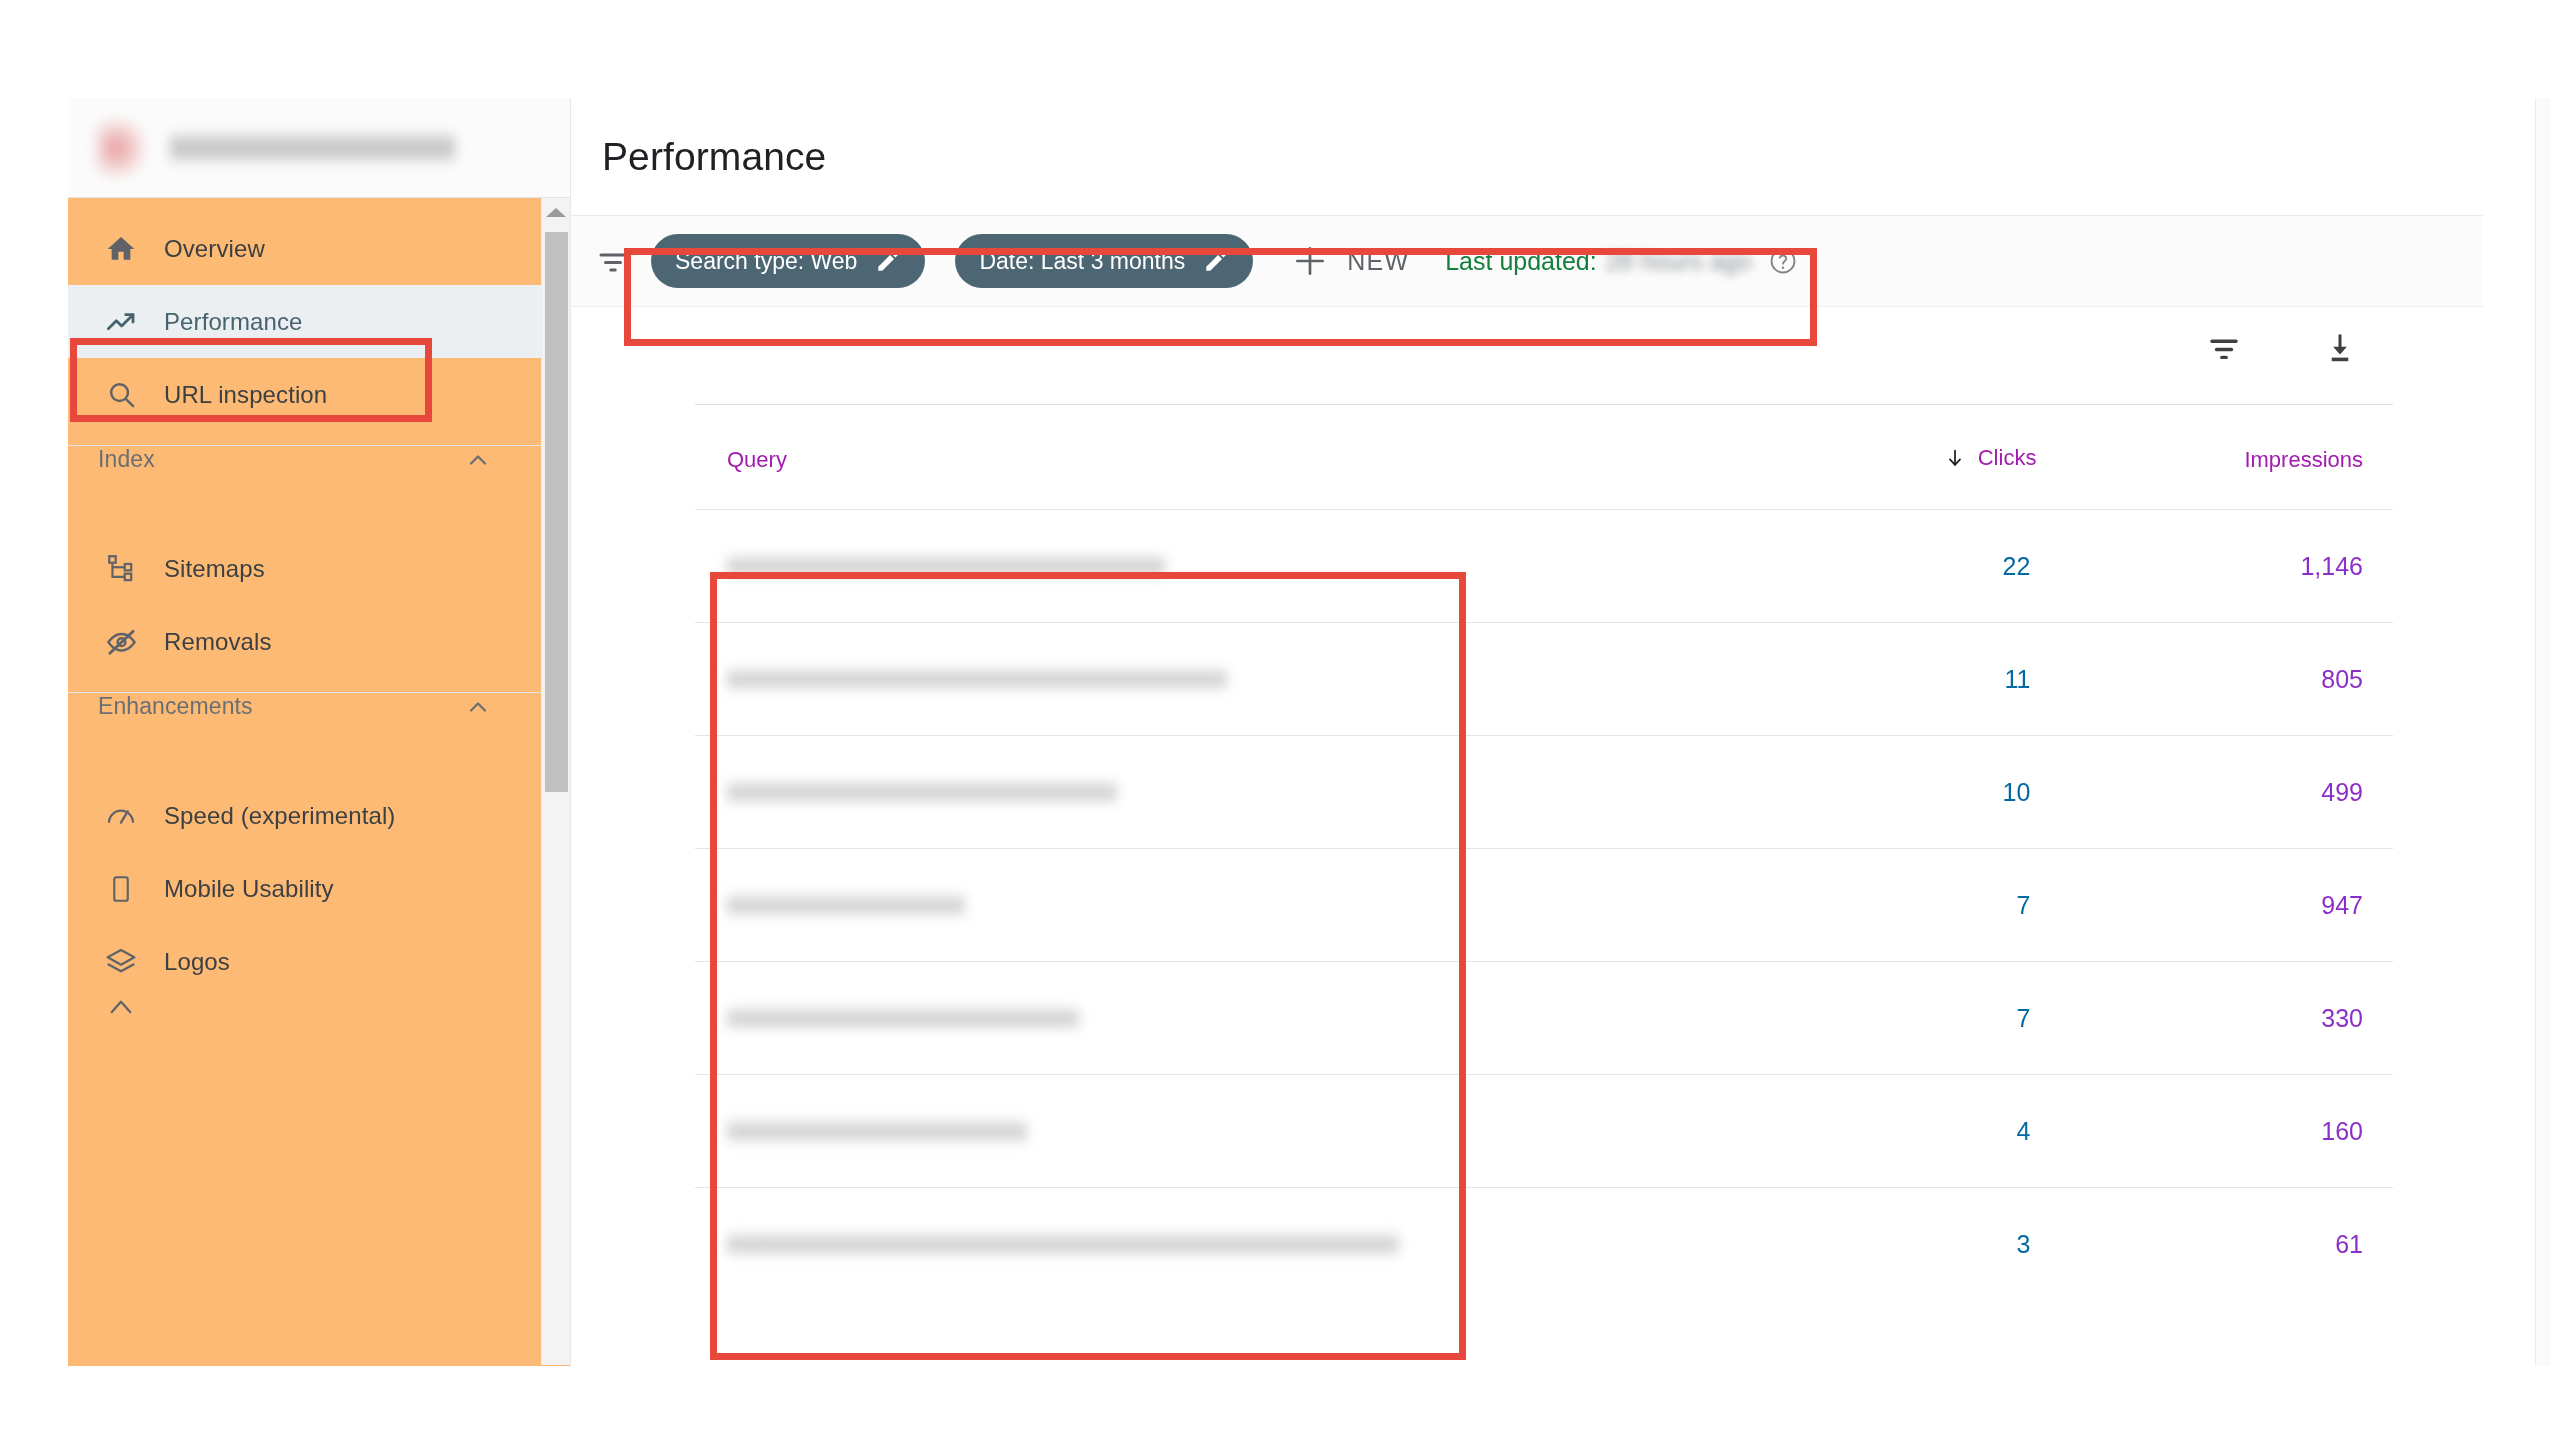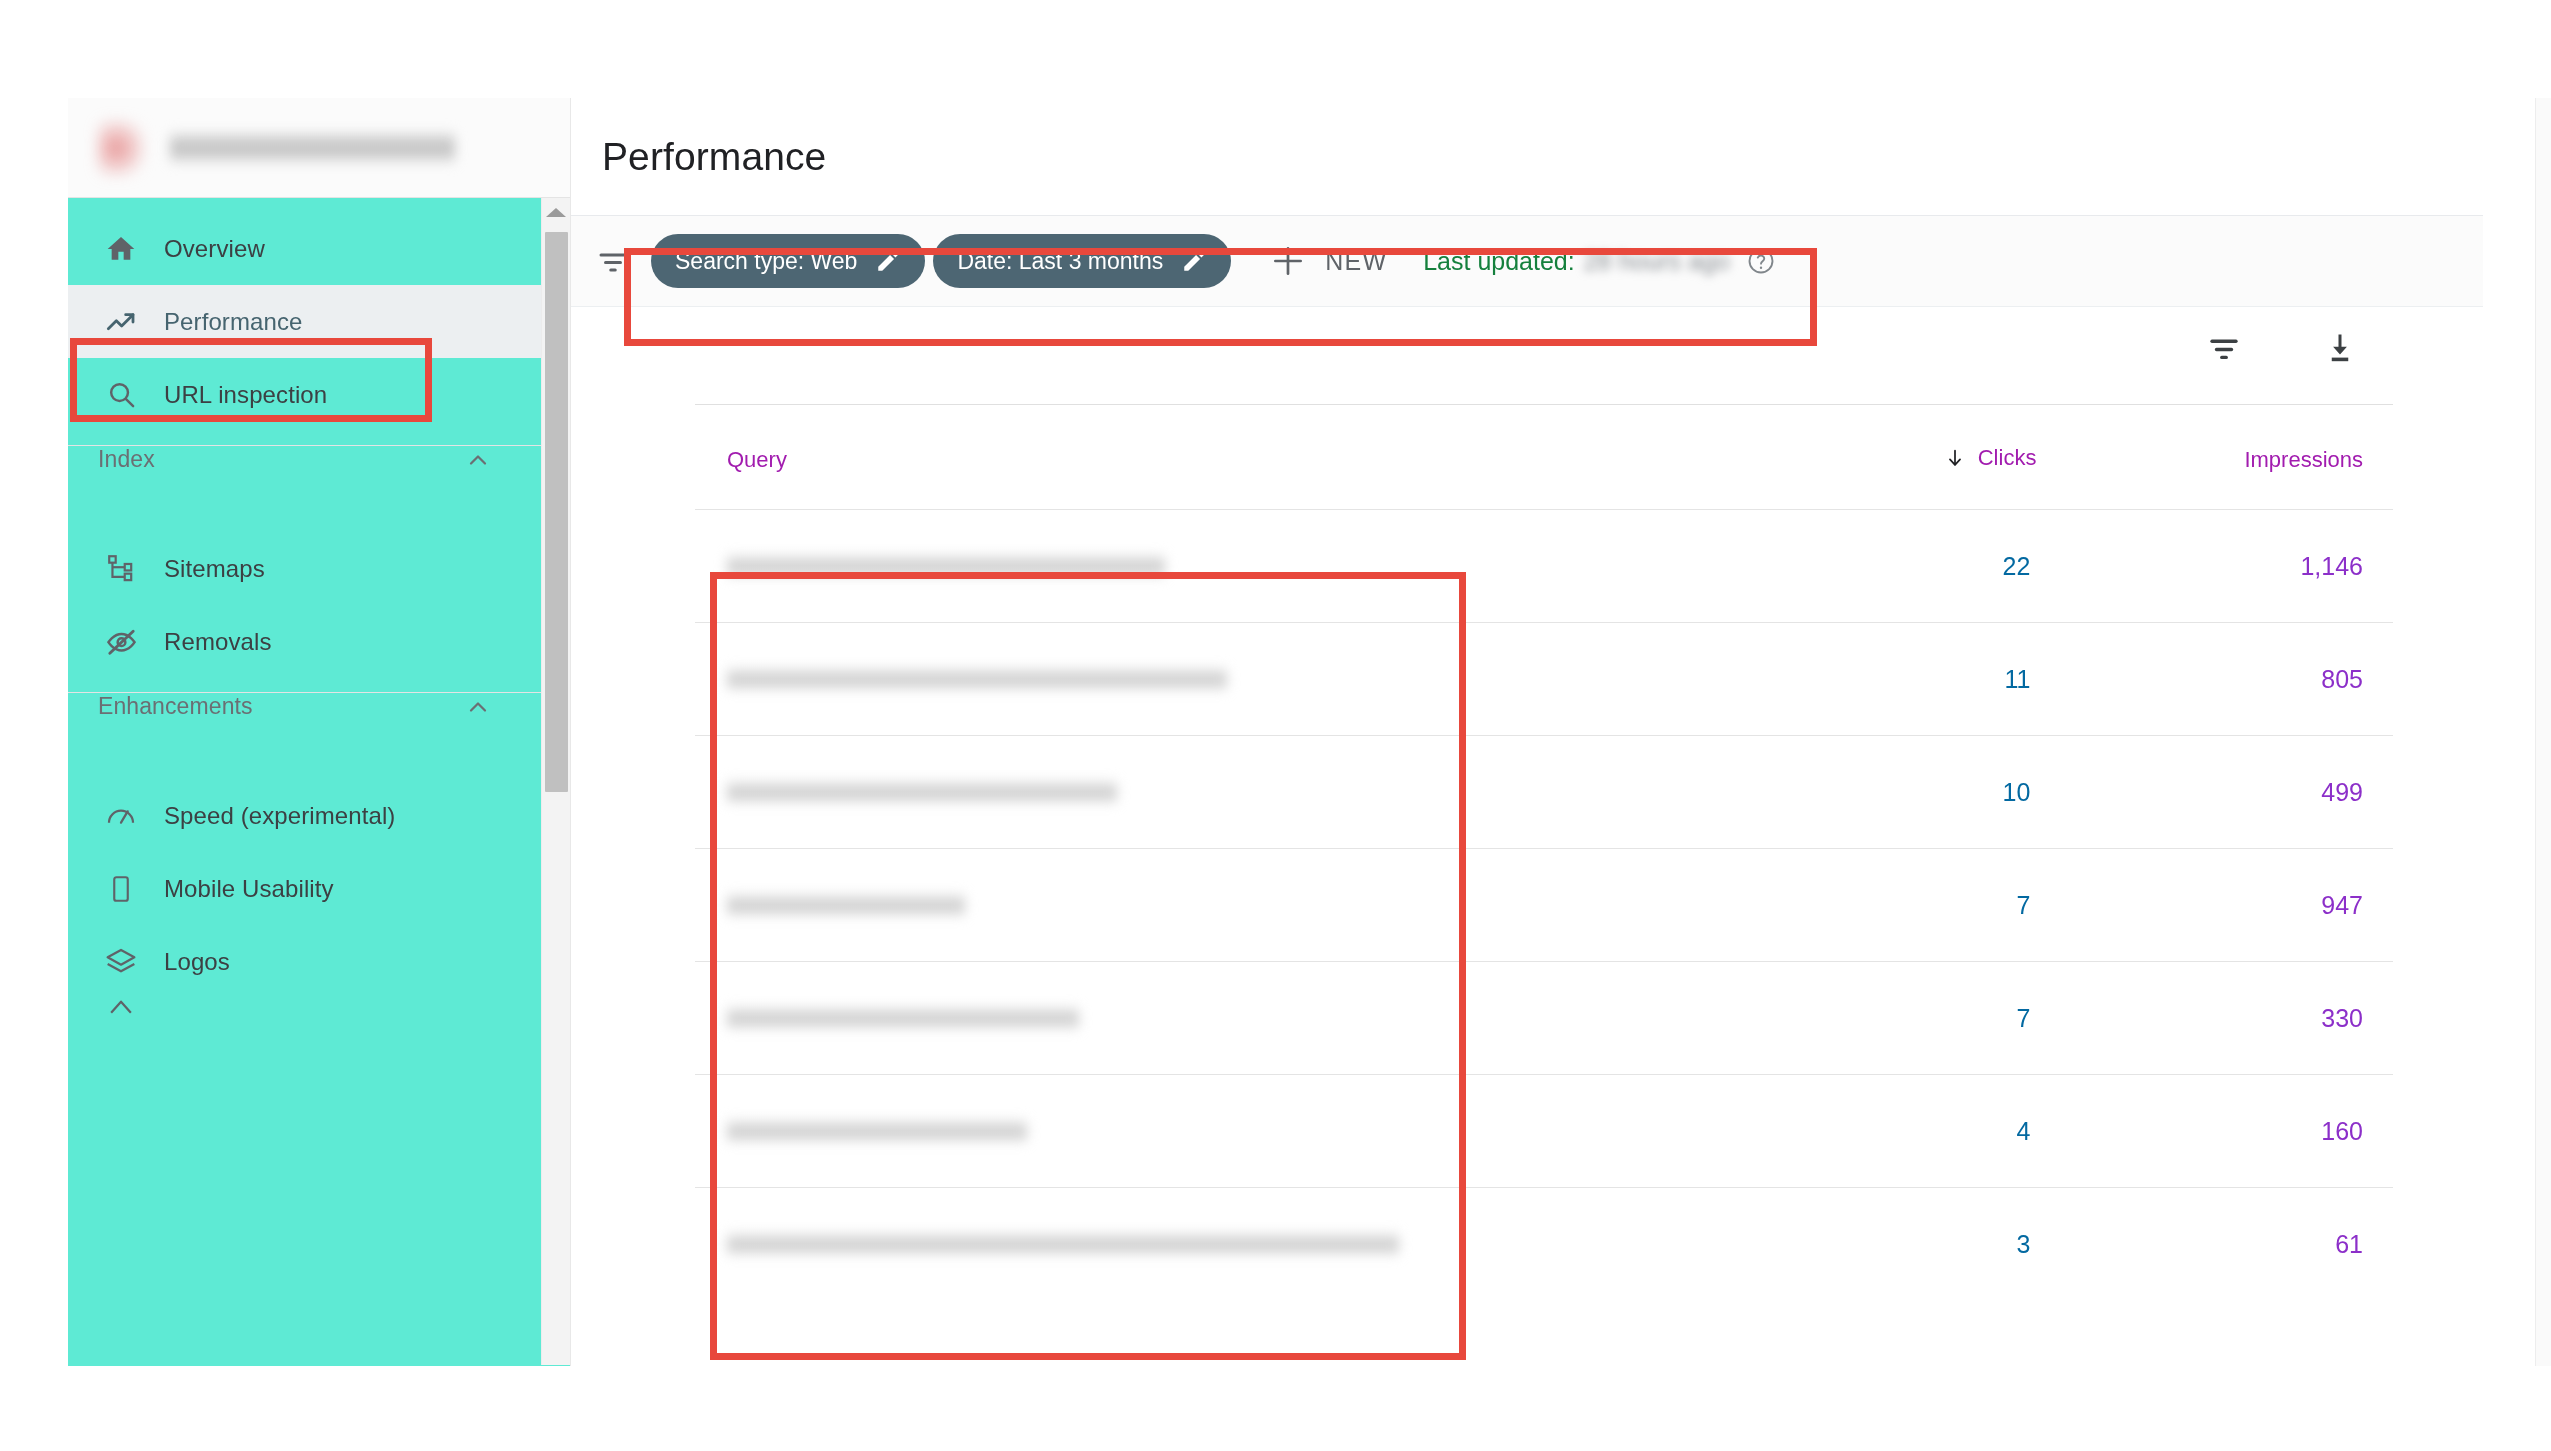--- a/index.html
+++ b/index.html
@@ -14,21 +14,21 @@
     position: relative;
     width: 2551px; height: 1451px;
     background: #ffffff;
   }
 
   
   .sidebar {
     position: absolute;
     left: 68px; top: 98px;
     width: 503px; height: 1268px;
-    background: #5eead4;
+    background: #fdba74;
     border-right: 1px solid #e8e8e8;
     overflow: hidden;
   }
   .property-selector {
     position: relative;
     height: 100px;
     border-bottom: 1px solid #e4e4e4;
     display: flex; align-items: center;
     padding-left: 30px;
     background: #fbfbfb;
@@ -171,21 +171,21 @@
     border-bottom: 1px solid #eceff1;
   }
   .filter-icon {
     width: 48px; flex: 0 0 48px;
     display: flex; align-items: center; justify-content: center;
     color: #5f6368;
     cursor: pointer;
   }
   .chips {
     display: flex; align-items: flex-end;
-    gap: 8px;
+    gap: 30px;
     margin-left: 14px;
   }
   .chip {
     display: flex; align-items: center;
     height: 54px;
     padding: 0 24px;
     border-radius: 27px;
     background: #4d6673;
     color: #ffffff;
     font-size: 23px;

